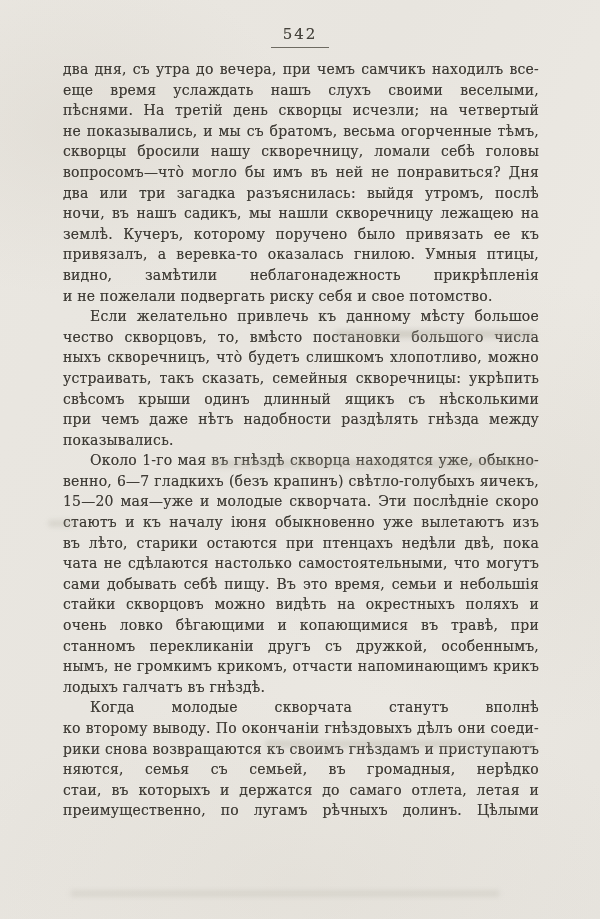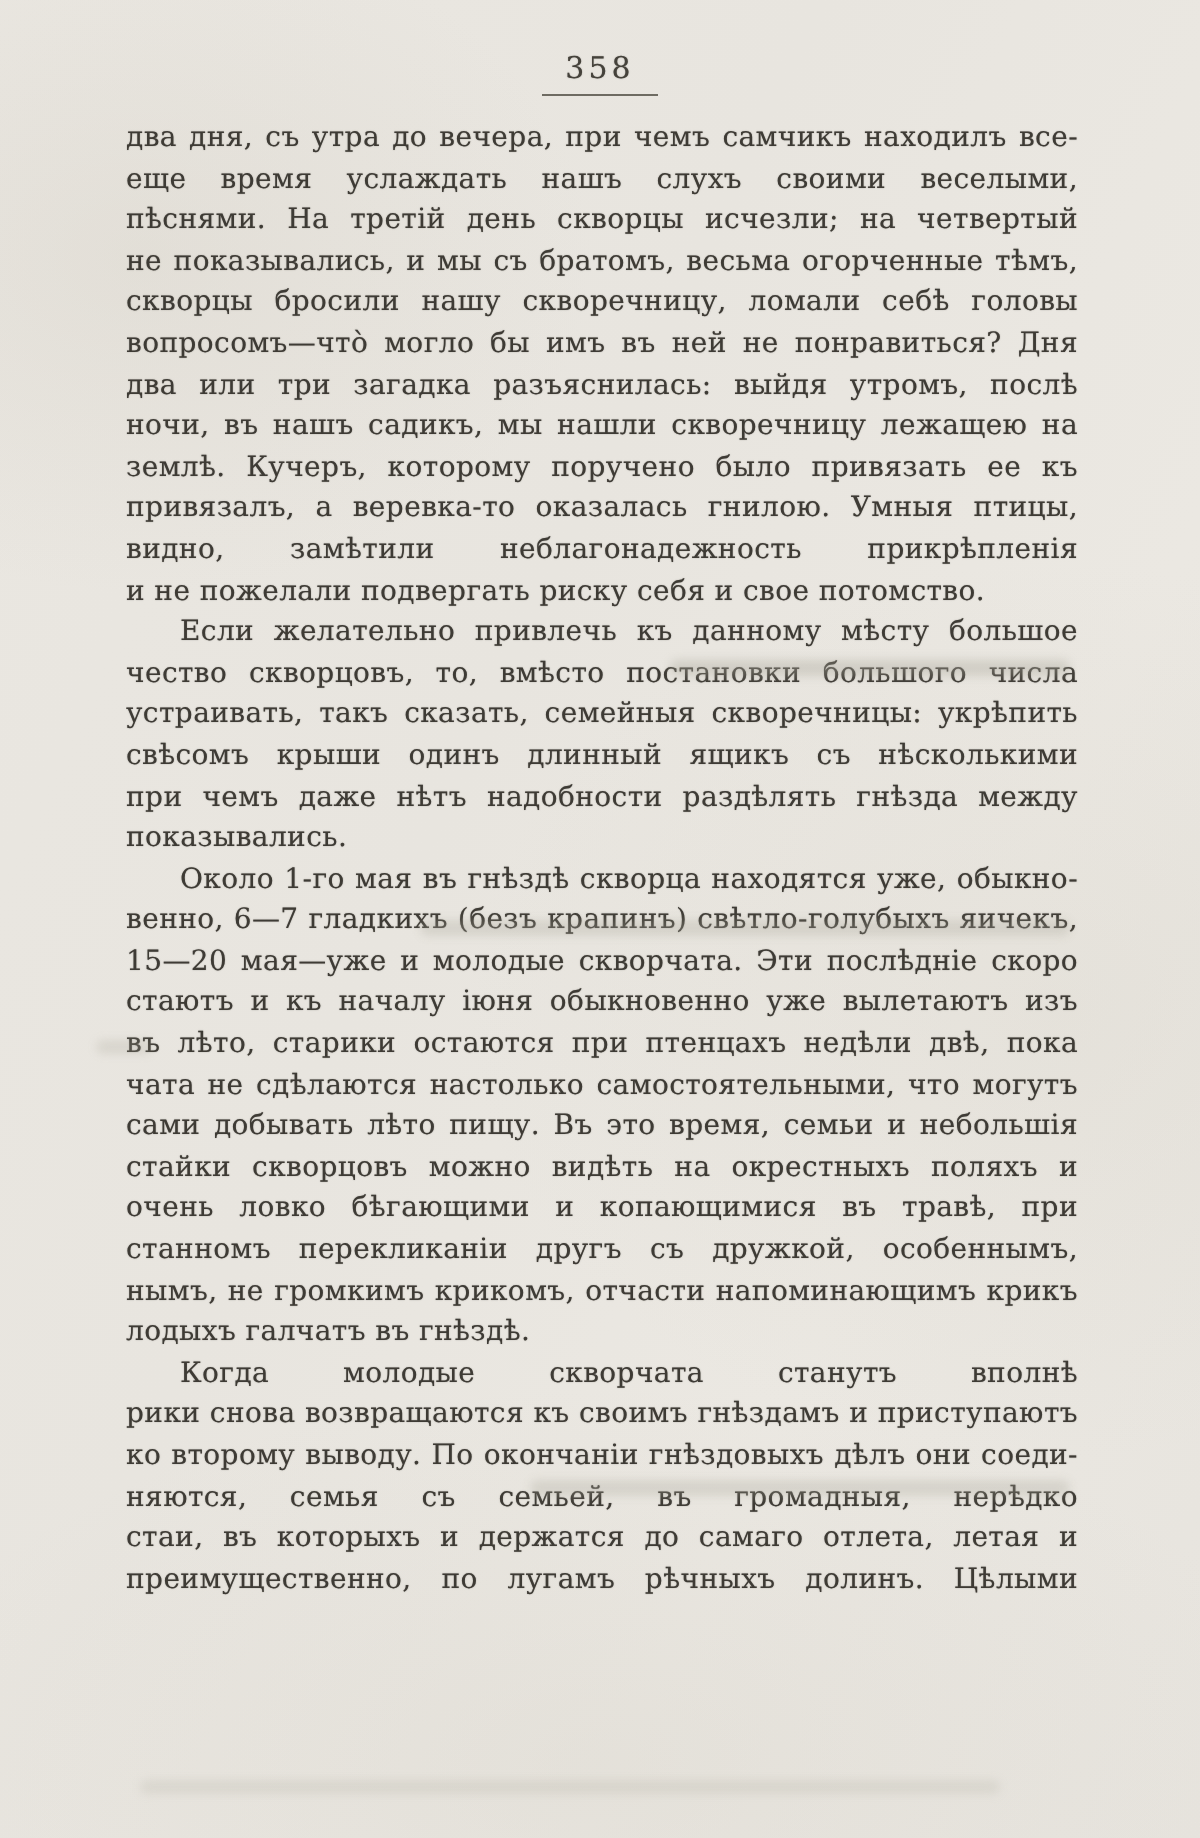--- a/index.html
+++ b/index.html
@@ -71,57 +71,58 @@
   .g3 { left: 48px;  top: 520px; width: 28px;  height: 7px; opacity: .7; }
   .g4 { left: 265px; top: 740px; width: 270px; height: 8px; opacity: .8; }
   .g5 { left: 70px;  top: 890px; width: 430px; height: 7px; opacity: .55; }
 </style>
 </head>
 <body>
 
 <div class="page">
 
   <div class="page-header">
-    <div class="page-number">358</div>
+    <div class="page-number">542</div>
   </div>
 
   <div class="textblock">
       <div class="line">два дня, съ утра до вечера, при чемъ самчикъ находилъ все-таки</div>
       <div class="line">еще время услаждать нашъ слухъ своими веселыми, болтливыми</div>
       <div class="line">пѣснями. На третій день скворцы исчезли; на четвертый также</div>
       <div class="line">не показывались, и мы съ братомъ, весьма огорченные тѣмъ, что</div>
       <div class="line">скворцы бросили нашу скворечницу, ломали себѣ головы надъ</div>
       <div class="line">вопросомъ—чтò могло бы имъ въ ней не понравиться? Дня черезъ</div>
       <div class="line">два или три загадка разъяснилась: выйдя утромъ, послѣ бурной</div>
       <div class="line">ночи, въ нашъ садикъ, мы нашли скворечницу лежащею на</div>
       <div class="line">землѣ. Кучеръ, которому поручено было привязать ее къ дереву,</div>
       <div class="line">привязалъ, а веревка-то оказалась гнилою. Умныя птицы, оче-</div>
       <div class="line">видно, замѣтили неблагонадежность прикрѣпленія скворечницы</div>
       <div class="line endline">и не пожелали подвергать риску себя и свое потомство.</div>
       <div class="line indent">Если желательно привлечь къ данному мѣсту большое коли-</div>
       <div class="line">чество скворцовъ, то, вмѣсто постановки большого числа отдѣль-</div>
+      <div class="line">ныхъ скворечницъ, чтò будетъ слишкомъ хлопотливо, можно</div>
       <div class="line">устраивать, такъ сказать, семейныя скворечницы: укрѣпить подъ</div>
       <div class="line">свѣсомъ крыши одинъ длинный ящикъ съ нѣсколькими лётками,</div>
       <div class="line">при чемъ даже нѣтъ надобности раздѣлять гнѣзда между собою</div>
       <div class="line endline">показывались.</div>
       <div class="line indent">Около 1-го мая въ гнѣздѣ скворца находятся уже, обыкно-</div>
       <div class="line">венно, 6—7 гладкихъ (безъ крапинъ) свѣтло-голубыхъ яичекъ, а къ</div>
       <div class="line">15—20 мая—уже и молодые скворчата. Эти послѣдніе скоро подра-</div>
       <div class="line">стаютъ и къ началу іюня обыкновенно уже вылетаютъ изъ гнѣзда.</div>
       <div class="line">въ лѣто, старики остаются при птенцахъ недѣли двѣ, пока сквор-</div>
       <div class="line">чата не сдѣлаются настолько самостоятельными, что могутъ уже</div>
-      <div class="line">сами добывать лѣто пищу. Въ это время, семьи и небольшія</div>
+      <div class="line">сами добывать себѣ пищу. Въ это время, семьи и небольшія</div>
       <div class="line">стайки скворцовъ можно видѣть на окрестныхъ поляхъ и лугахъ,</div>
       <div class="line">очень ловко бѣгающими и копающимися въ травѣ, при безпре-</div>
       <div class="line">станномъ перекликаніи другъ съ дружкой, особеннымъ, своеобраз-</div>
       <div class="line">нымъ, не громкимъ крикомъ, отчасти напоминающимъ крикъ мо-</div>
       <div class="line endline">лодыхъ галчатъ въ гнѣздѣ.</div>
       <div class="line indent">Когда молодые скворчата станутъ вполнѣ самостоятельны, ста-</div>
+      <div class="line">ко второму выводу. По окончаніи гнѣздовыхъ дѣлъ они соеди-</div>
       <div class="line">рики снова возвращаются къ своимъ гнѣздамъ и приступаютъ</div>
-      <div class="line">ко второму выводу. По окончаніи гнѣздовыхъ дѣлъ они соеди-</div>
       <div class="line">няются, семья съ семьей, въ громадныя, нерѣдко многотысячныя,</div>
       <div class="line">стаи, въ которыхъ и держатся до самаго отлета, летая и кормясь,</div>
       <div class="line">преимущественно, по лугамъ рѣчныхъ долинъ. Цѣлыми тучами</div>
     </div>
 
   <div class="ghost g1"></div>
   <div class="ghost g2"></div>
   <div class="ghost g3"></div>
   <div class="ghost g4"></div>
   <div class="ghost g5"></div>

